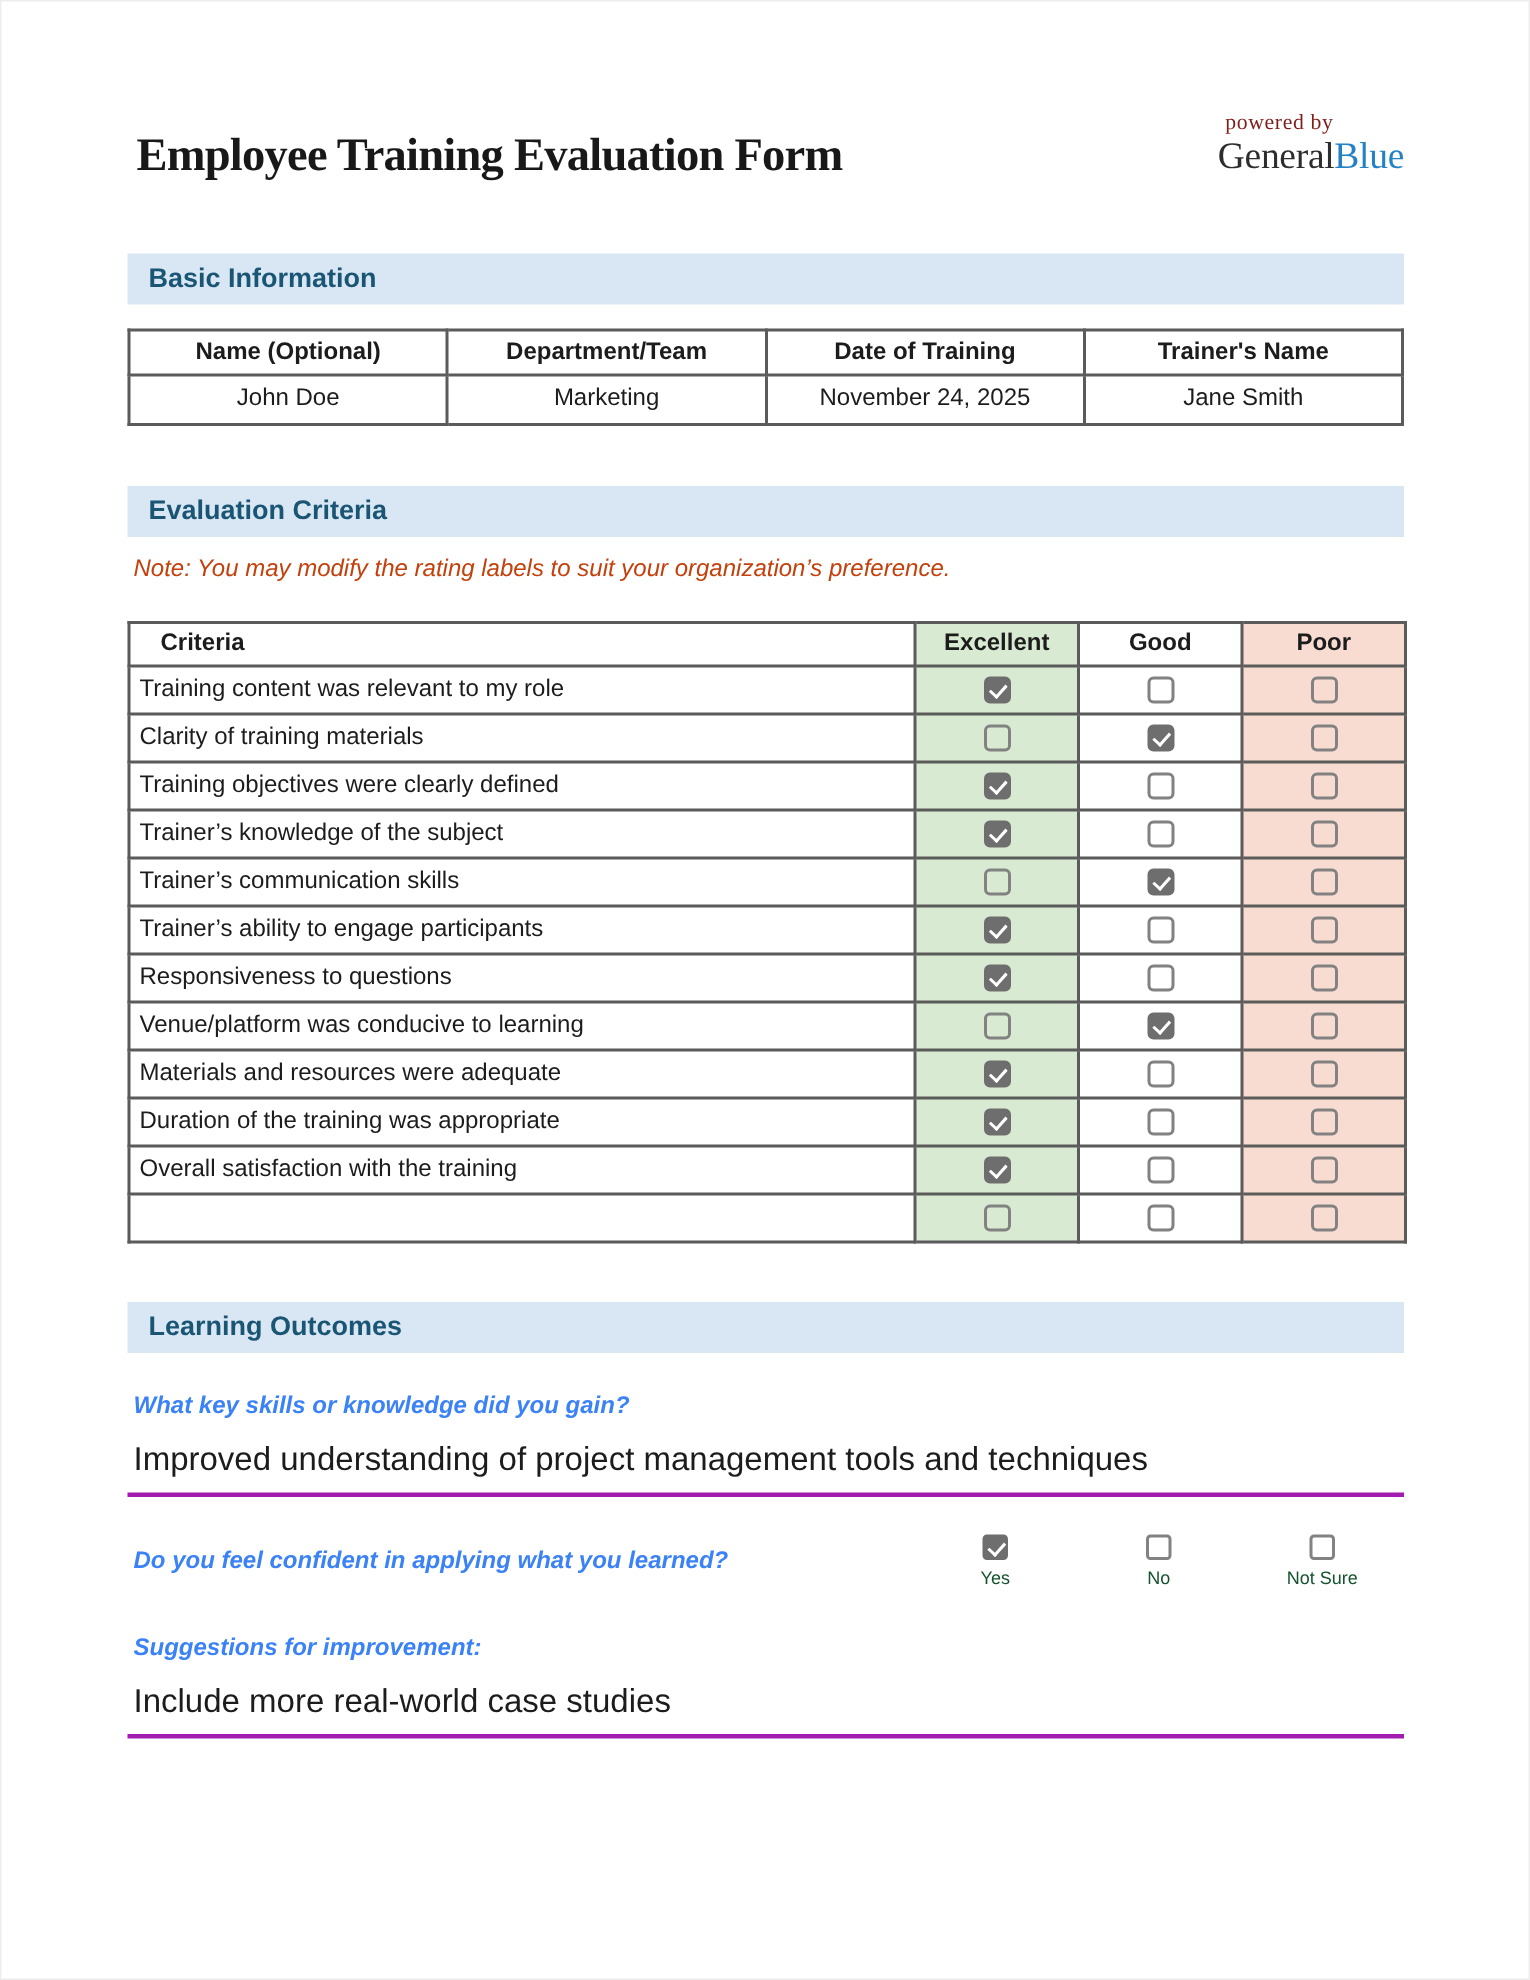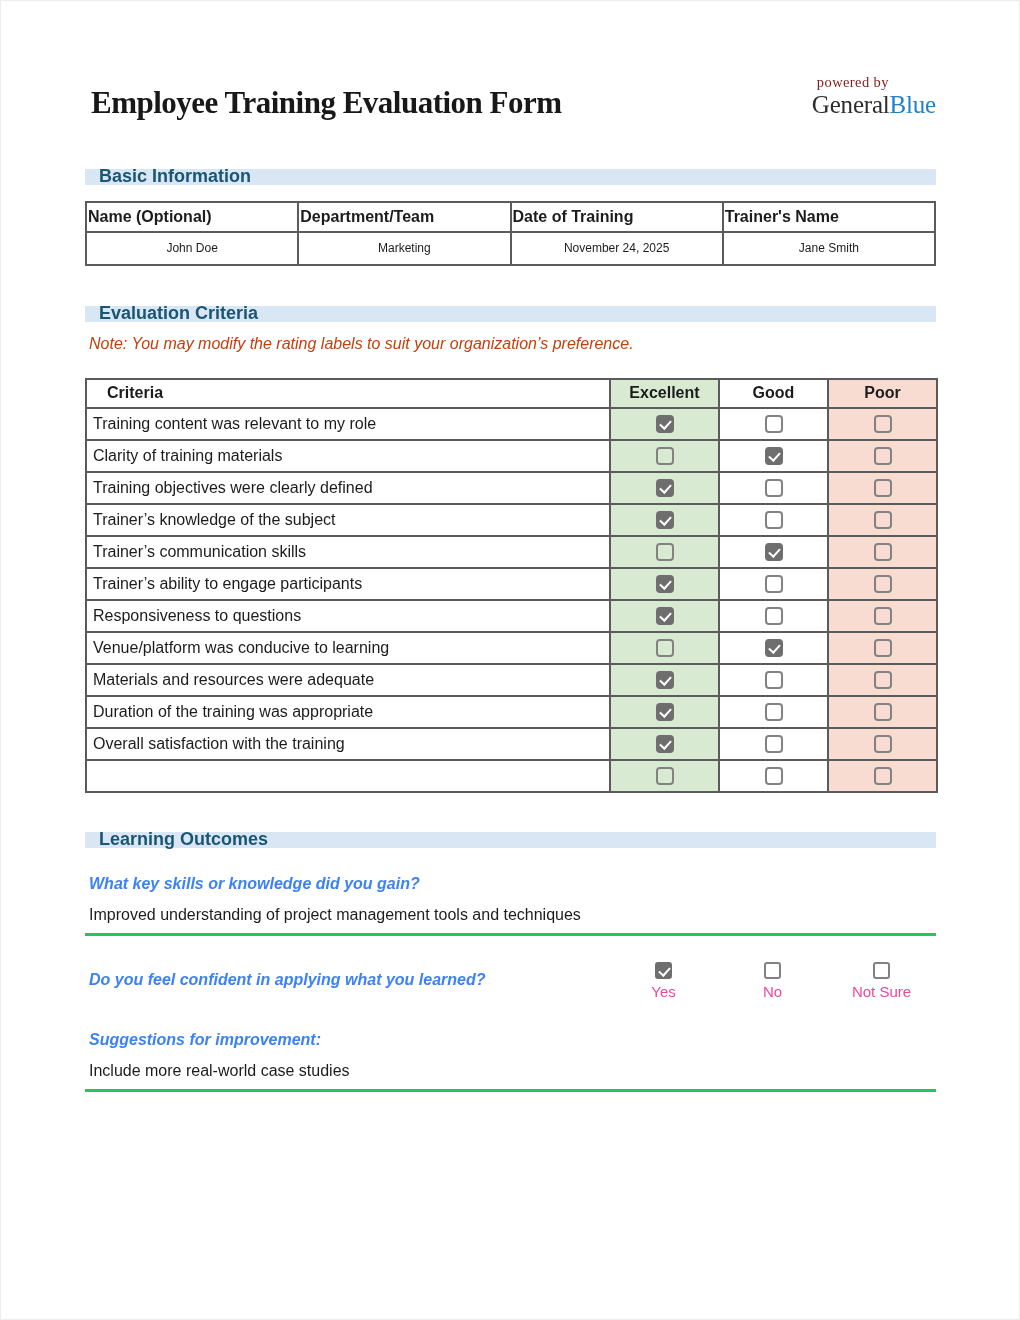--- a/index.html
+++ b/index.html
@@ -43,21 +43,21 @@
     letter-spacing: 0.4px;
     padding-left: 5px;
   }
   .brand { font-size: 25px; letter-spacing: -0.2px; }
   .brand-general { color: #2d2d2d; }
   .brand-blue { color: var(--brand-blue, #2381c5); }
 
   
   .section-header {
     background: var(--section-header-bg, #d9e7f5);
-    height: 16px;
+    height: 34px;
     display: flex;
     align-items: center;
     padding-left: 14px;
     font-size: 18px;
     font-weight: 700;
     color: var(--section-header-text, #1a5674);
   }
   .sh-basic { margin-top: 46px; }
   .sh-eval { margin-top: 40px; }
   .sh-outcomes { margin-top: 39px; }
@@ -68,25 +68,25 @@
     width: 851px;
     table-layout: fixed;
   }
   table, th, td { border: 2px solid var(--table-border, #5b5b5b); }
 
   .basic-table { margin-top: 16px; }
   .basic-table th {
     height: 30px;
     font-size: 16px;
     font-weight: 700;
-    text-align: left;
+    text-align: center;
   }
   .basic-table td {
     height: 33px;
-    font-size: 12px;
+    font-size: 16px;
     text-align: center;
   }
 
   .note-text {
     margin: 13px 0 0 4px;
     font-size: 16px;
     font-style: italic;
     color: #c2410c;
   }
 
@@ -136,32 +136,32 @@
     margin: 0 0 0 4px;
     font-size: 16px;
     font-weight: 700;
     font-style: italic;
     color: #3b82f6;
   }
   .q-skills { margin-top: 27px; }
   .answer-line {
     margin: 13px 0 0 0;
     padding: 0 0 9px 4px;
-    font-size: 16px;
-    border-bottom: 3px solid #22c55e;
+    font-size: 22px;
+    border-bottom: 3px solid #a21caf;
   }
   .confidence-row {
     margin-top: 25px;
     display: flex;
     align-items: center;
   }
   .confidence-row .question { flex: 0 0 520px; margin-top: 0; }
   .options-row { display: flex; width: 327px; }
   .option-col { flex: 1; text-align: center; }
-  .option-label { font-size: 15px; margin-top: 4px; color: #ec4899; }
+  .option-label { font-size: 12px; margin-top: 4px; color: #14532d; }
   .q-suggestions { margin-top: 31px; }
 </style>
 </head>
 <body>
 
 <div class="page">
   <div class="content">
 
     <div class="header-row">
       <h1 class="page-title">Employee Training Evaluation Form</h1>

